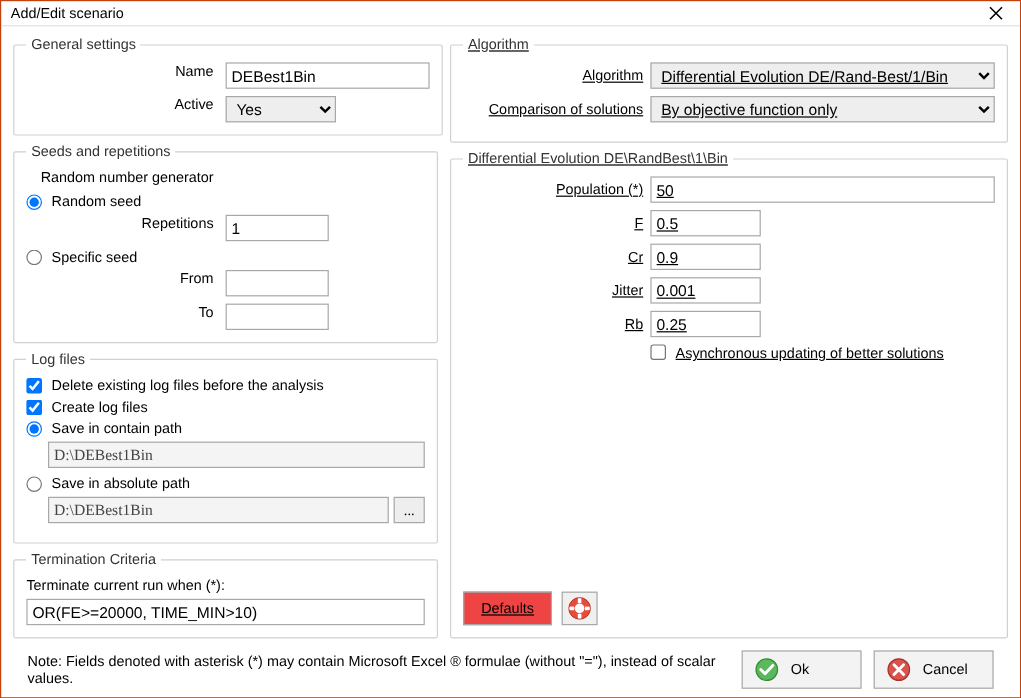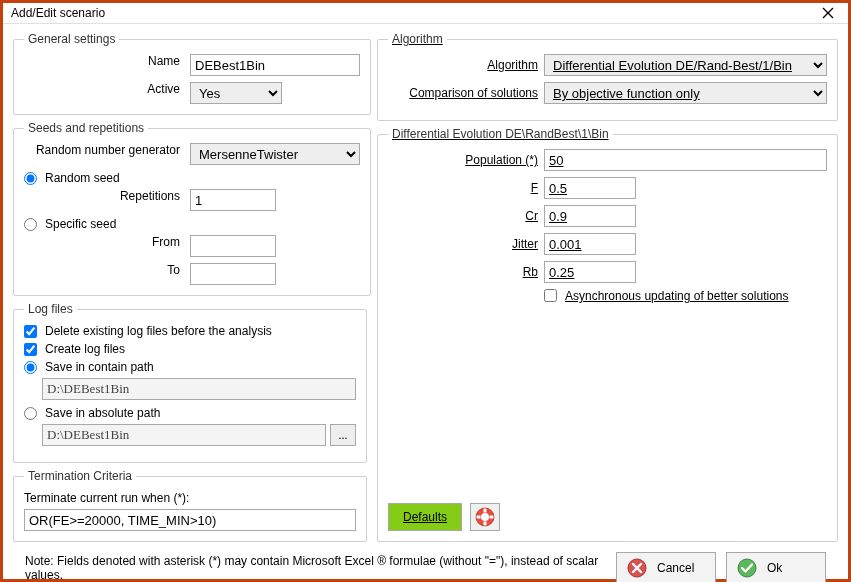--- a/index.html
+++ b/index.html
@@ -6,21 +6,21 @@
   body {
     margin: 0;
     font-family: "Segoe UI", Tahoma, sans-serif;
     font-size: 12px;
     background: #fff;
     color: #000;
   }
   .window {
     width: 851px;
     height: 582px;
-    border: 3px solid #c2410c;
+    border: 1px solid #c2410c;
     display: flex;
     flex-direction: column;
     background: #fff;
   }
   .titlebar {
     height: 28px;
     display: flex;
     align-items: center;
     padding: 0 8px;
     border-bottom: 1px solid #e0e0e0;
@@ -131,21 +131,21 @@
   .btn-row {
     display: flex; gap: 8px; align-items:center;
     margin-top: auto;
     padding: 6px 0 0 0;
   }
   button.std {
     font-family: inherit;
     font-size: 12px;
     padding: 4px 14px;
     border: 1px solid #a8a8a8;
-    background: #84cc16;
+    background: #ef4444;
     height: 28px;
     cursor: pointer;
   }
   .icon-btn {
     width: 30px; height: 28px;
     border: 1px solid #a8a8a8;
     background: #f0f0f0;
     display:flex; align-items:center; justify-content:center;
     cursor:pointer;
   }
@@ -204,23 +204,20 @@
             <select style="width:92px">
               <option>Yes</option>
             </select>
           </div>
         </fieldset>
 
         <fieldset>
           <legend>Seeds and repetitions</legend>
           <div class="form-row">
             <span class="lbl-right">Random number generator</span>
-            <select class="med-inp" style="width:170px">
-              <option>MersenneTwister</option>
-            </select>
           </div>
           <div class="radio-row">
             <input type="radio" name="seedmode" checked="" style="">
             <span>Random seed</span>
           </div>
           <div class="form-row">
             <span class="lbl-right">Repetitions</span>
             <input type="text" class="small-inp" value="1" style="">
           </div>
           <div class="radio-row">
@@ -338,28 +335,28 @@
           </div>
         </fieldset>
       </div>
     </div>
 
     <div class="footer">
       <span class="note">Note: Fields denoted with asterisk (*) may contain Microsoft Excel ® formulae (without "="), instead of scalar values.</span>
       <div class="ok-cancel">
         <button>
           <svg class="circ-icon" viewBox="0 0 20 20">
+            <circle cx="10" cy="10" r="9" fill="#5cb85c" stroke="#3a893a" stroke-width="1"></circle>
+            <path d="M5 10 L8.5 13.5 L15 6.5" fill="none" stroke="#fff" stroke-width="2.4" stroke-linecap="round" stroke-linejoin="round"></path>
+          </svg>
+          <span>Ok</span>
+        </button>
+        <button>
+          <svg class="circ-icon" viewBox="0 0 20 20">
             <circle cx="10" cy="10" r="9" fill="#d9534f" stroke="#a9332f" stroke-width="1"></circle>
             <path d="M6 6 L14 14 M14 6 L6 14" stroke="#fff" stroke-width="2.4" stroke-linecap="round"></path>
           </svg>
           <span>Cancel</span>
         </button>
-        <button>
-          <svg class="circ-icon" viewBox="0 0 20 20">
-            <circle cx="10" cy="10" r="9" fill="#5cb85c" stroke="#3a893a" stroke-width="1"></circle>
-            <path d="M5 10 L8.5 13.5 L15 6.5" fill="none" stroke="#fff" stroke-width="2.4" stroke-linecap="round" stroke-linejoin="round"></path>
-          </svg>
-          <span>Ok</span>
-        </button>
       </div>
     </div>
   </div>
 </div>
 
 </body></html>

